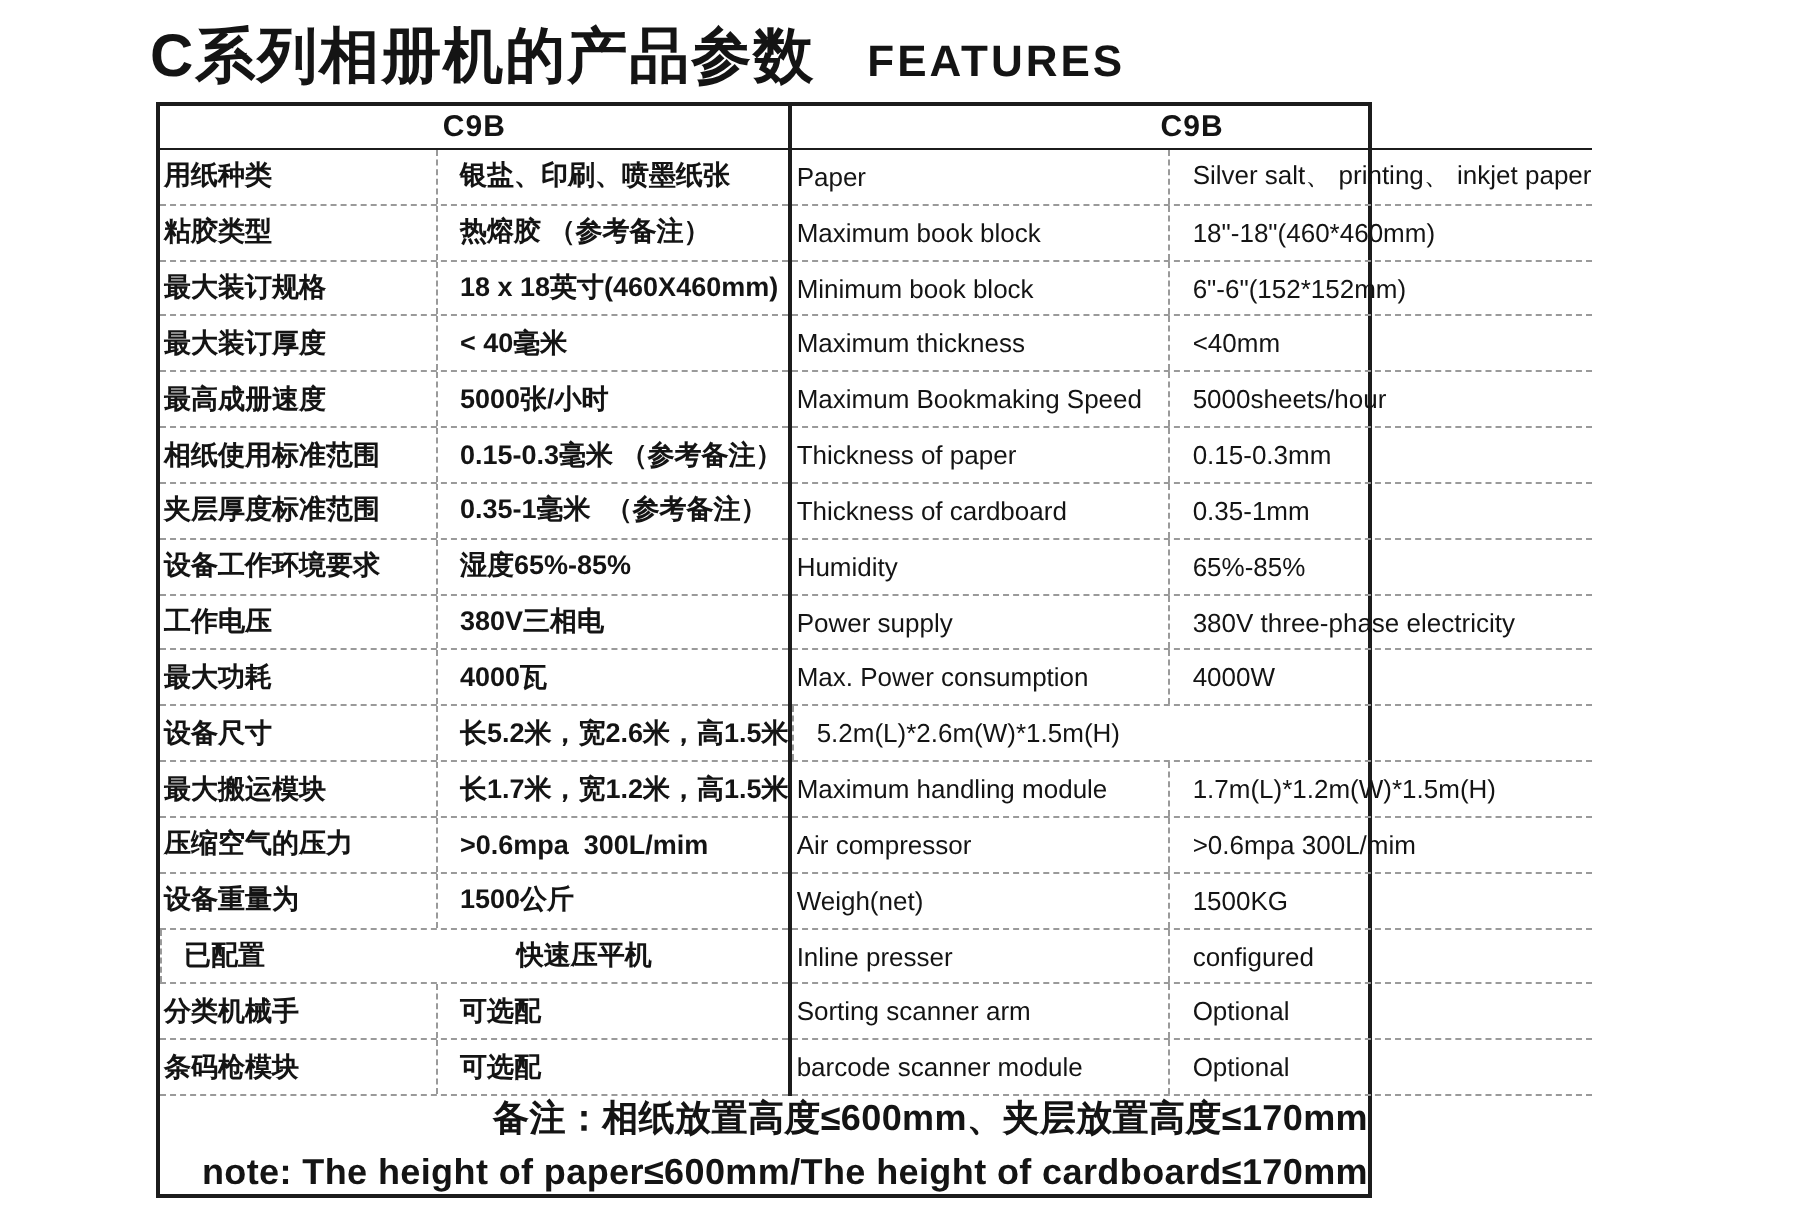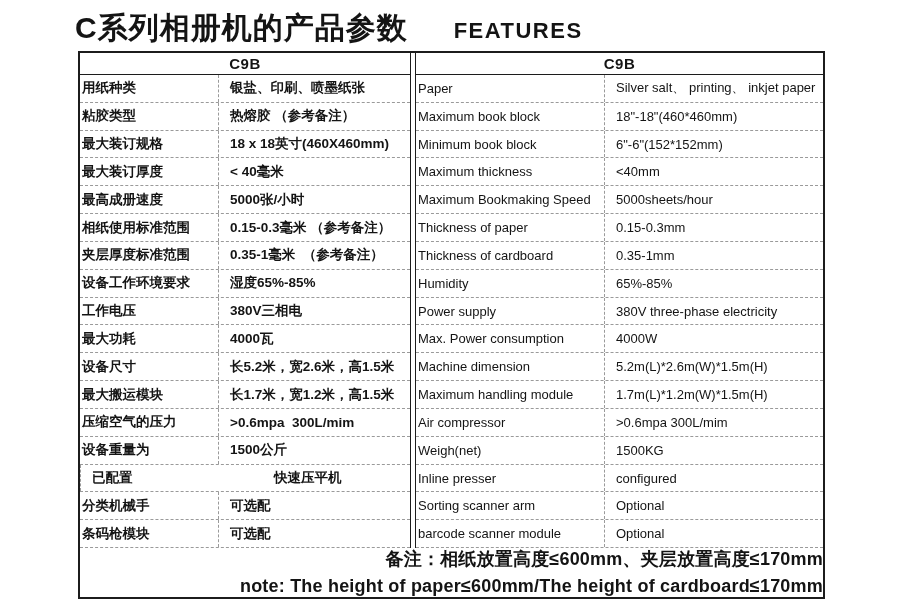--- a/index.html
+++ b/index.html
@@ -9,37 +9,37 @@
     font-family: "Liberation Sans", "DejaVu Sans", sans-serif;
     color: #141414;
     overflow: hidden;
     position: relative;
   }
   .title-row {
     position: absolute;
     left: 75px; top: 8px;
     display: flex;
     align-items: baseline;
-    gap: 46px;
+    gap: 26px;
     white-space: nowrap;
   }
   .title-cn {
     font-size: 30px;
     font-weight: 700;
     letter-spacing: 1px;
   }
   .title-en {
     font-size: 22px;
     font-weight: 700;
     letter-spacing: 1.5px;
   }
   .spec-box {
     position: absolute;
     left: 78px; top: 51px;
-    width: 747px; height: 548px;
+    width: 608px; height: 548px;
     border: 2px solid #1c1c1c;
     display: flex;
     flex-direction: column;
     background: #ffffff;
   }
   .tables {
     flex: 1;
     display: flex;
     min-height: 0;
   }
@@ -237,21 +237,20 @@
         </div>
           <div class="trow">
           <div class="cell cell-label">Power supply</div>
           <div class="cell cell-value">380V three-phase electricity</div>
         </div>
           <div class="trow">
           <div class="cell cell-label">Max. Power consumption</div>
           <div class="cell cell-value">4000W</div>
         </div>
           <div class="trow">
-          <div class="cell cell-label">Machine dimension</div>
           <div class="cell cell-value">5.2m(L)*2.6m(W)*1.5m(H)</div>
         </div>
           <div class="trow">
           <div class="cell cell-label">Maximum handling module</div>
           <div class="cell cell-value">1.7m(L)*1.2m(W)*1.5m(H)</div>
         </div>
           <div class="trow">
           <div class="cell cell-label">Air compressor</div>
           <div class="cell cell-value">&gt;0.6mpa 300L/mim</div>
         </div>

